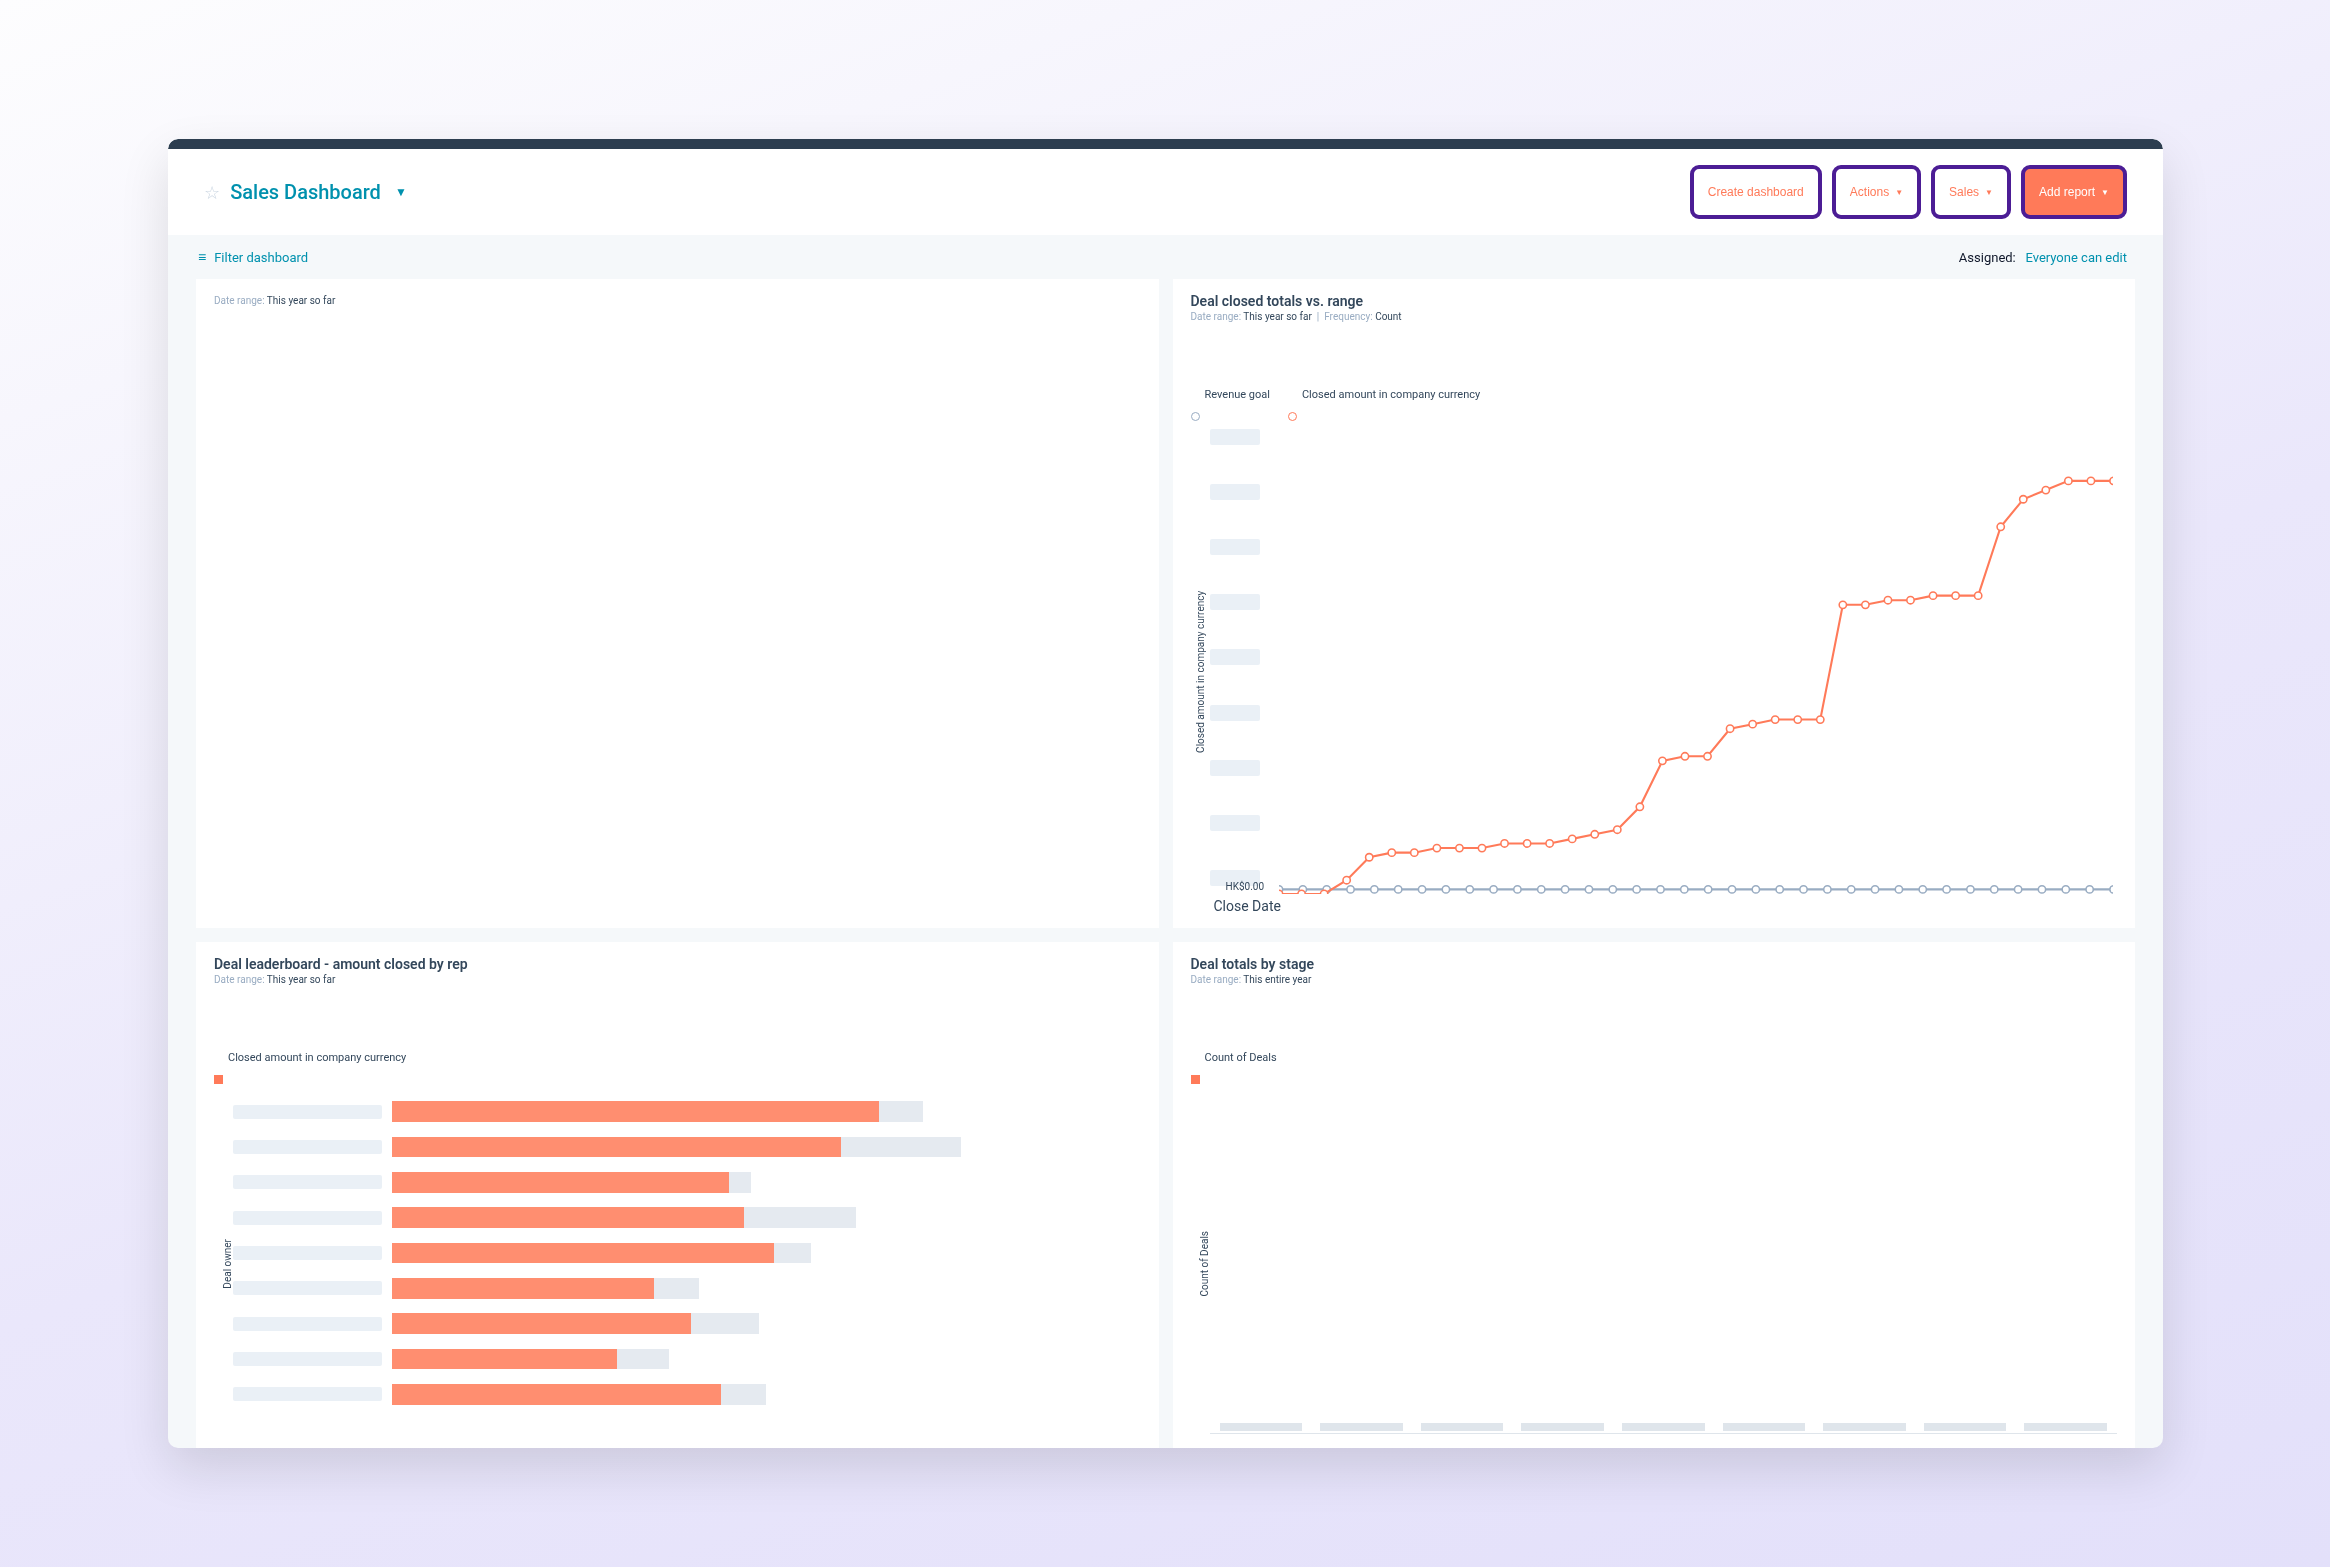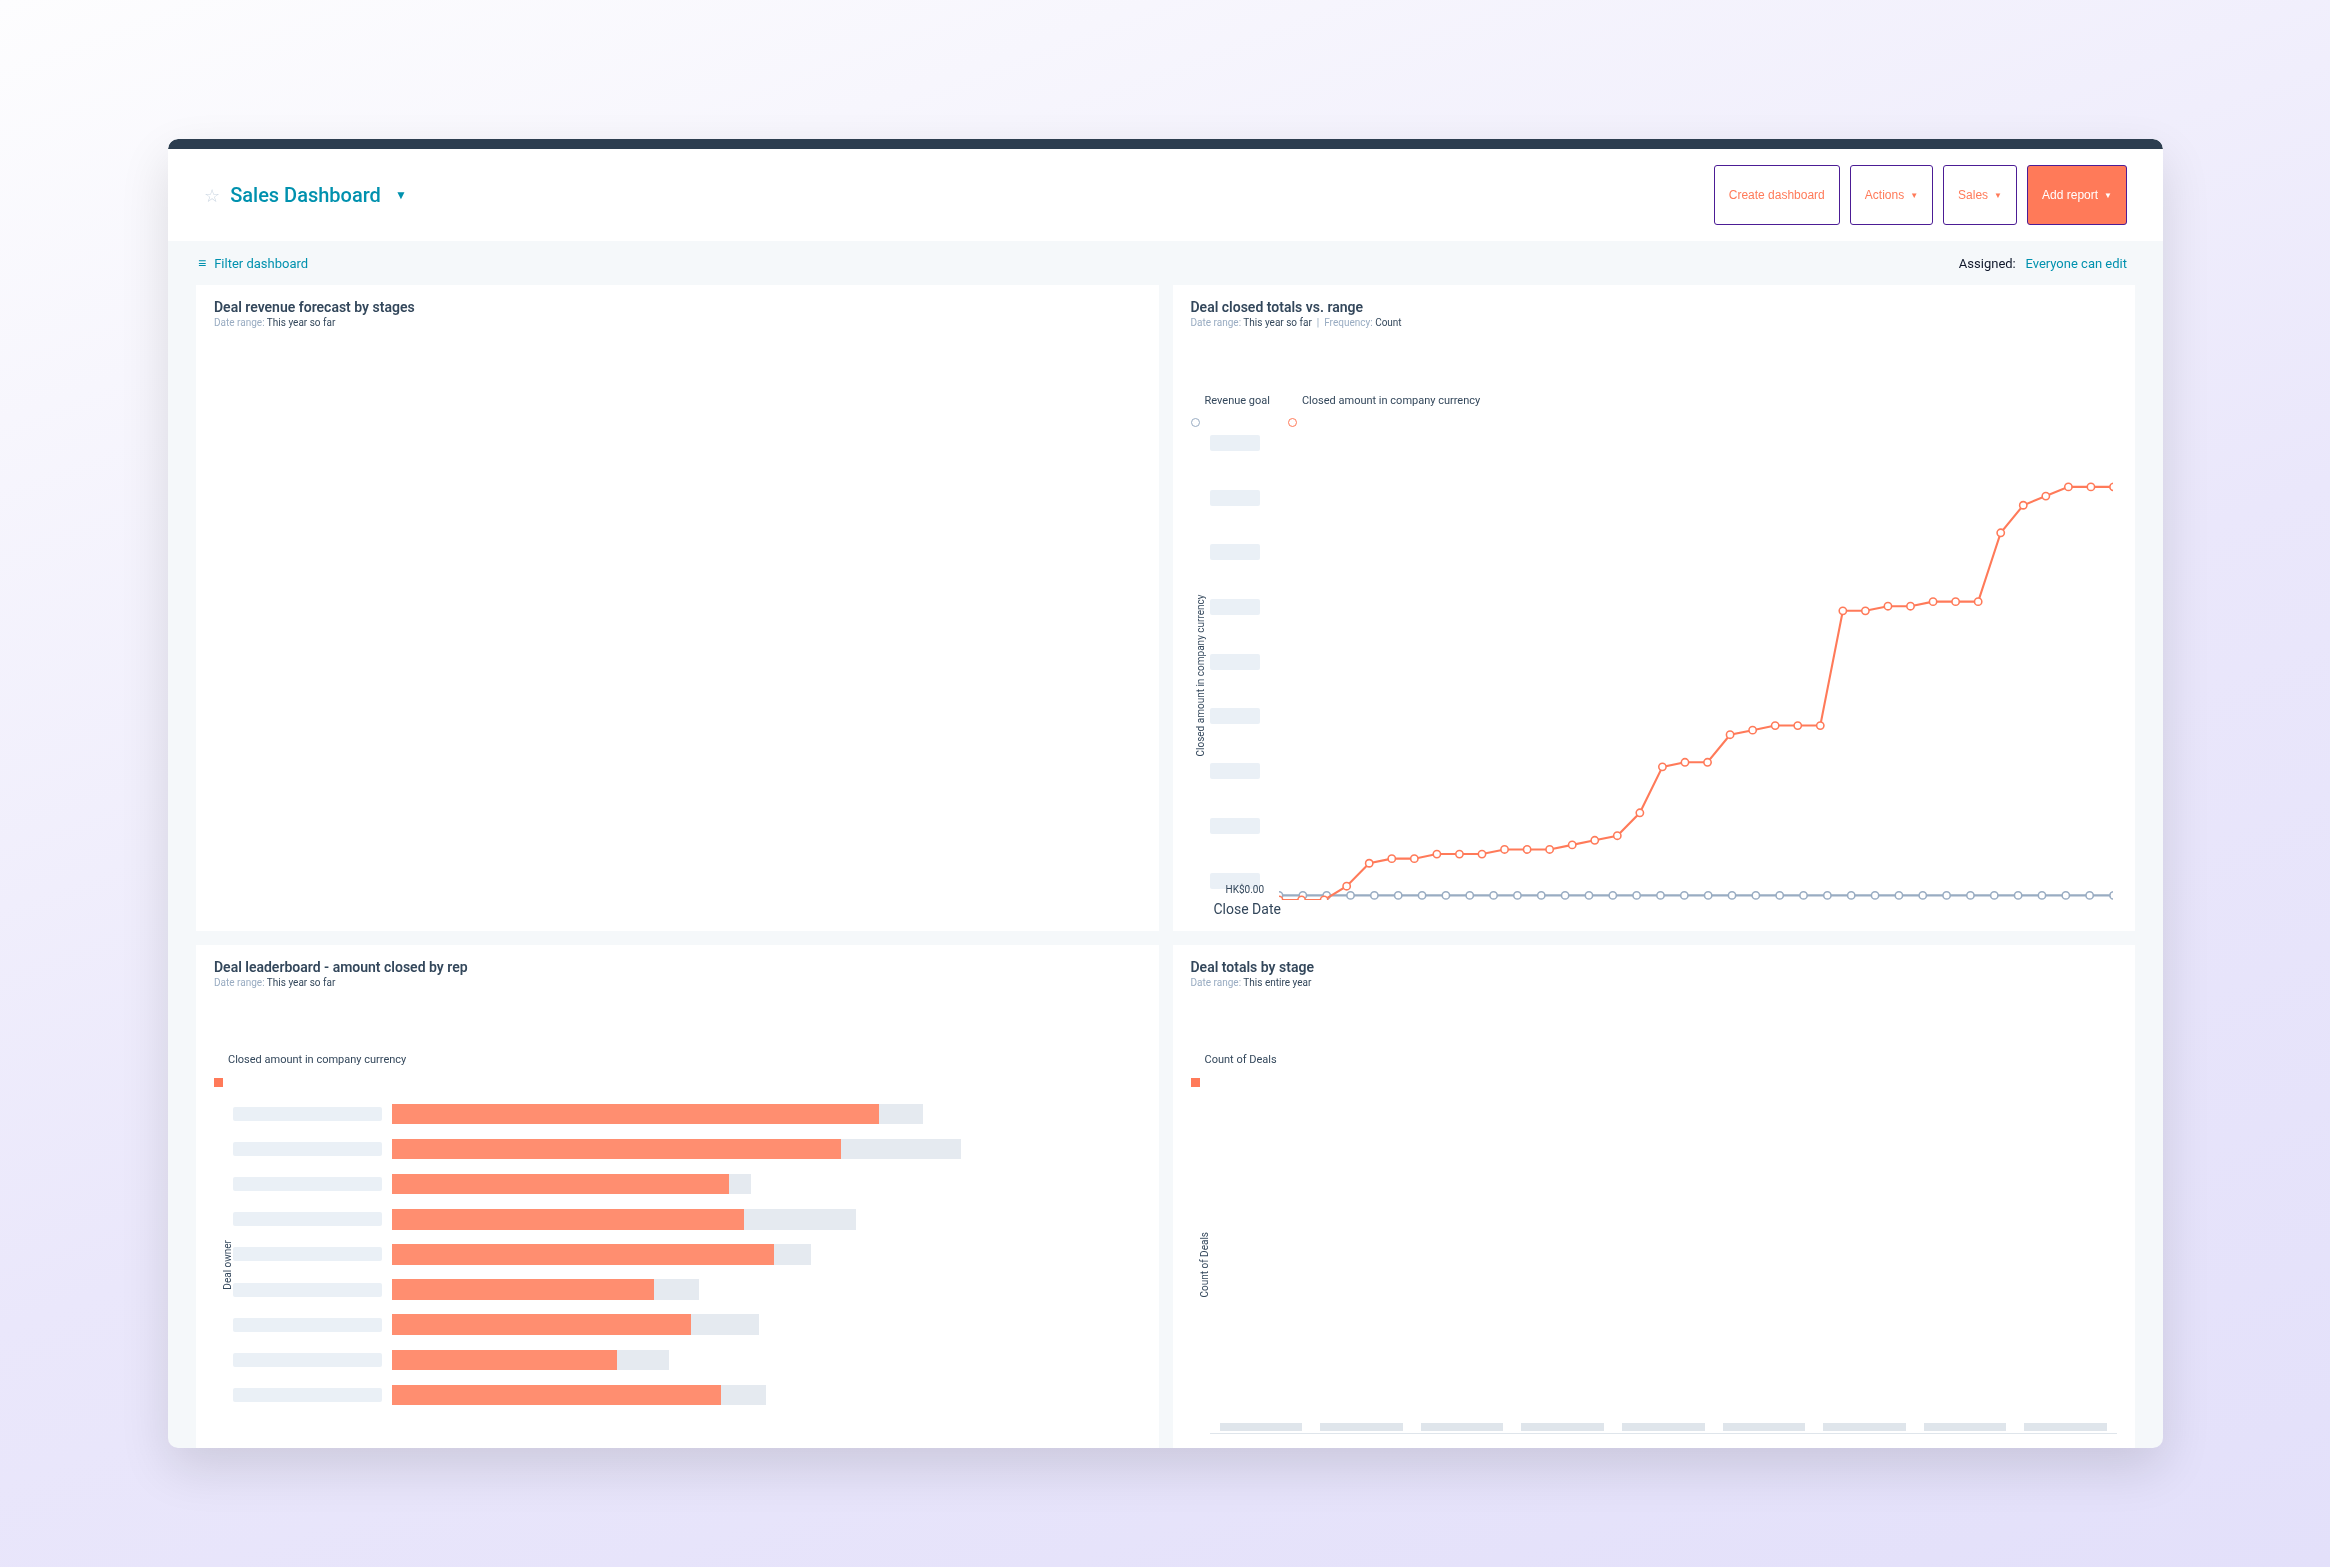--- a/index.html
+++ b/index.html
@@ -31,26 +31,26 @@
     align-items: center;
     justify-content: space-between;
     padding: 16px 36px;
   }
   .header-left { display: flex; align-items: center; gap: 10px; }
   .star { color: #cbd6e2; font-size: 18px; }
   .dash-title { color: #0091ae; font-size: 20px; font-weight: 500; }
   .chev { color: #0091ae; font-size: 12px; margin-left: 4px; }
   .header-right { display: flex; gap: 10px; }
   .btn {
-    border: 1px solid #4c1d95;
+    border: 4px solid #4c1d95;
     color: #ff7a59;
     background: #fff;
     font-size: 12px;
-    padding: 22px 14px;
-    border-radius: 3px;
+    padding: 16px 14px;
+    border-radius: 9px;
     display: inline-flex;
     align-items: center;
     gap: 6px;
   }
   .btn.solid { background: #ff7a59; color: #fff; }
   .caret-d { font-size: 8px; }
   .subheader {
     display: flex;
     justify-content: space-between;
     align-items: center;
@@ -163,21 +163,20 @@
     <div>
       <span class="assigned-label">Assigned:</span>
       &nbsp;
       <span class="assigned-link">Everyone can edit</span>
     </div>
   </div>
 
   <div class="grid">
 
     <div class="card">
-      <h3>Deal revenue forecast by stages</h3>
       <div class="meta">
         <span>Date range:</span>
         <span class="v">This year so far</span>
       </div>
     </div>
 
     <div class="card">
       <h3>Deal closed totals vs. range</h3>
       <div class="meta">
         <span>Date range:</span>

